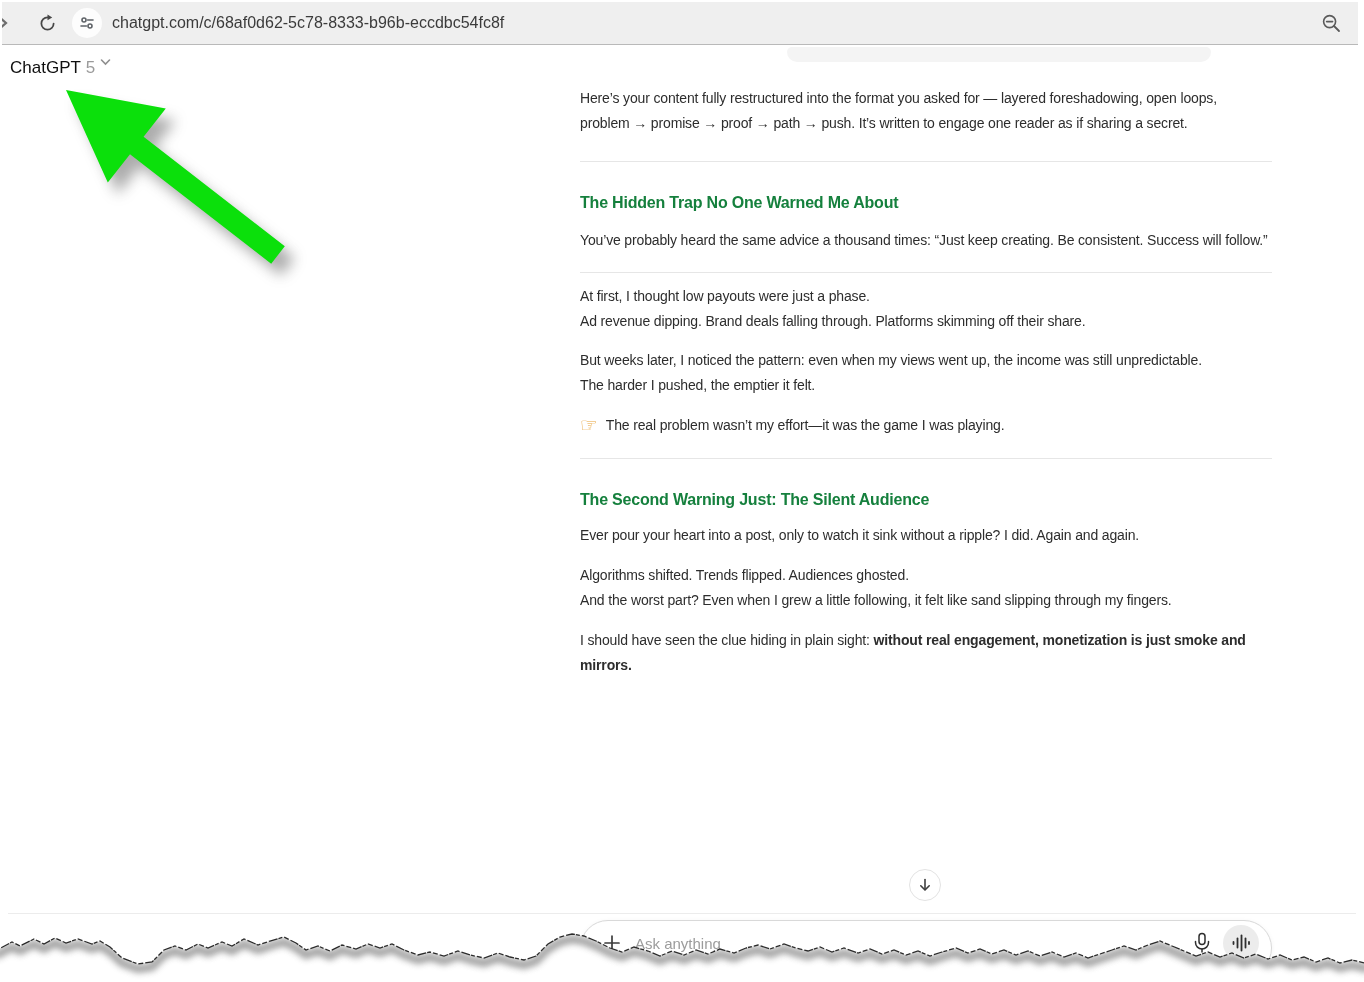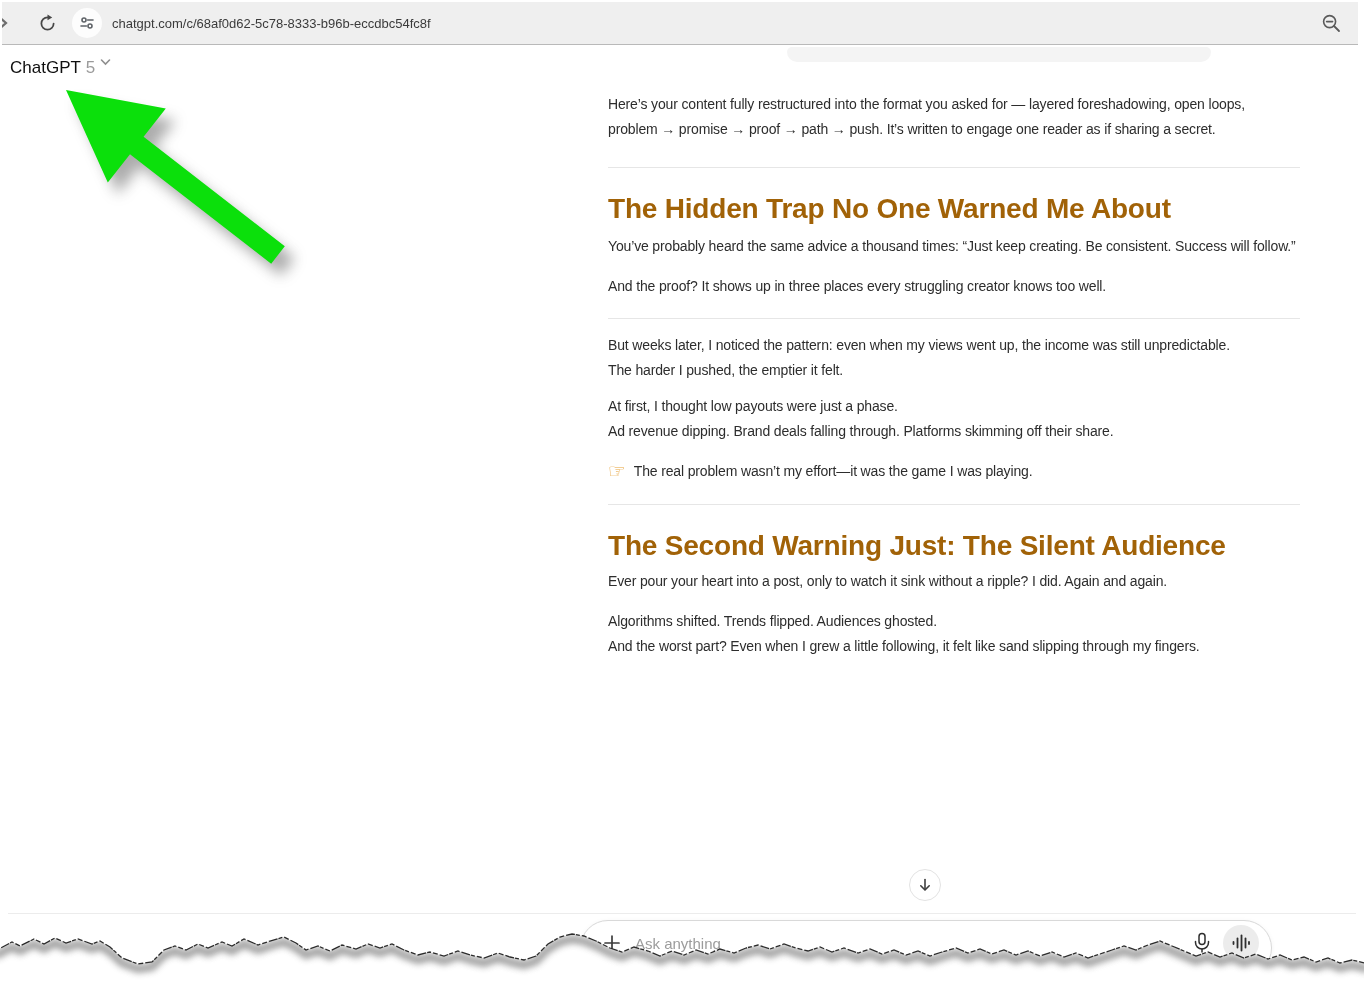--- a/index.html
+++ b/index.html
@@ -7,46 +7,46 @@
   body { font-family:"Liberation Sans","DejaVu Sans",sans-serif; color:#2b2b2b; }
   .screen { position:relative; width:1364px; height:982px; overflow:hidden; background:#fff; }
 
   
   .toolbar { position:absolute; top:2px; left:2px; right:6px; height:43px; background:#efefef;
              border-bottom:1px solid #b9b9b9; display:flex; align-items:center; z-index:5; }
   .nav-partial { width:8px; height:18px; overflow:hidden; margin-left:0; }
   .reload-btn { margin-left:24px; width:26px; height:26px; display:flex; align-items:center; justify-content:center; cursor:pointer; }
   .site-pill { margin-left:12px; width:30px; height:30px; border-radius:50%; background:#fdfdfd;
                display:flex; align-items:center; justify-content:center; cursor:pointer; }
-  .url-text { margin-left:10px; font-size:13px; color:#3b3b3b; letter-spacing:0; }
+  .url-text { margin-left:10px; font-size:16px; color:#3b3b3b; letter-spacing:0; }
   .zoom-btn { position:absolute; right:14px; top:8px; width:26px; height:26px;
               display:flex; align-items:center; justify-content:center; cursor:pointer; }
 
   
   .model-selector { position:absolute; left:10px; top:58px; display:flex; align-items:flex-start; gap:5px;
                     font-size:17px; cursor:pointer; z-index:10; }
   .model-brand { color:#0f0f0f; }
   .model-version { color:#9a9a9a; }
 
   
   .user-bubble { position:absolute; left:787px; top:47px; width:424px; height:15px;
                  background:#f4f4f4; border-radius:8px 8px 16px 16px; }
 
   
   .annotation-arrow { position:absolute; left:0; top:0; z-index:40; pointer-events:none; }
 
   
-  .chat { position:absolute; left:580px; top:36px; width:692px; font-size:14px; line-height:25px;
-          letter-spacing:-0.15px; color:#2d2d2d;margin-left:28px; }
+  .chat { position:absolute; left:580px; top:30px; width:692px; font-size:14px; line-height:25px;
+          letter-spacing:-0.15px; color:#2d2d2d; }
   .chat .line { white-space:nowrap; }
   .chat p.block { margin-top:15px; }
   .chat p.intro { margin-top:56px; }
   .divider { border:none; border-top:1px solid #e6e6e6; margin:0; }
   .hr1 { margin-top:25px; } .hr2 { margin-top:19px; } .hr3 { margin-top:20px; }
-  .chat h2 { font-size:28px; line-height:27px; letter-spacing:-0.2px; color:#a16207; margin-top:27px; font-weight:700; }
+  .chat h2 { font-size:16px; line-height:27px; letter-spacing:-0.2px; color:#15803d; margin-top:27px; font-weight:700; }
   .mt10 { margin-top:10px !important; } .mt11 { margin-top:11px !important; }
   .mt12 { margin-top:12px !important; } .mt14 { margin-top:14px !important; }
   .bold { font-weight:700; }
   .callout { display:flex; align-items:center; gap:8px; }
   .emoji { font-family:"DejaVu Sans",sans-serif; color:#e7a33b; font-size:20px; line-height:25px; }
 
   
   .scroll-btn { position:absolute; left:909px; top:869px; width:32px; height:32px; border-radius:50%;
                 background:#fff; border:1px solid #e3e3e3; display:flex; align-items:center; justify-content:center;
                 cursor:pointer; z-index:20; }
@@ -125,49 +125,50 @@
       <span class="line">problem → promise → proof → path → push. It’s written to engage one reader as if sharing a secret.</span>
     </p>
 
     <hr class="divider hr1">
 
     <h2>The Hidden Trap No One Warned Me About</h2>
     <p class="block mt12">
       <span class="line">You’ve probably heard the same advice a thousand times:</span>
       <span class="line">“Just keep creating. Be consistent. Success will follow.”</span>
     </p>
-    <p class="block">
-      <span class="line">And the proof? It shows up in three places every struggling creator knows too well.</span>
-    </p>
 
     <hr class="divider hr2">
 
+    <p class="block mt11">
+      <span class="line">At first, I thought low payouts were just a phase.</span>
+      <span class="line">Ad revenue dipping. Brand deals falling through. Platforms skimming off their share.</span>
+    </p>
     <p class="block mt14">
       <span class="line">But weeks later, I noticed the pattern: even when my views went up, the income was still unpredictable.</span>
       <span class="line">The harder I pushed, the emptier it felt.</span>
-    </p>
-    <p class="block mt11">
-      <span class="line">At first, I thought low payouts were just a phase.</span>
-      <span class="line">Ad revenue dipping. Brand deals falling through. Platforms skimming off their share.</span>
     </p>
     <p class="block callout">
       <span class="emoji">☞</span>
       <span class="line">The real problem wasn’t my effort—it was the game I was playing.</span>
     </p>
 
     <hr class="divider hr3">
 
     <h2>The Second Warning Just: The Silent Audience</h2>
     <p class="block mt10">
       <span class="line">Ever pour your heart into a post, only to watch it sink without a ripple?</span>
       <span class="line">I did. Again and again.</span>
     </p>
     <p class="block">
       <span class="line">Algorithms shifted. Trends flipped. Audiences ghosted.</span>
       <span class="line">And the worst part? Even when I grew a little following, it felt like sand slipping through my fingers.</span>
+    </p>
+    <p class="block">
+      <span class="line"><span>I should have seen the clue hiding in plain sight: </span><strong>without real engagement, monetization is just smoke and</strong></span>
+      <span class="line bold">mirrors.</span>
     </p>
   </div>
 
   <div class="scroll-btn">
     <svg width="16" height="16" viewBox="0 0 16 16">
       <line x1="8" y1="2.5" x2="8" y2="12.5" stroke="#3f3f3f" stroke-width="1.6" stroke-linecap="round"></line>
       <polyline points="3.8,8.8 8,13 12.2,8.8" fill="none" stroke="#3f3f3f" stroke-width="1.6" stroke-linecap="round" stroke-linejoin="round"></polyline>
     </svg>
   </div>
 

